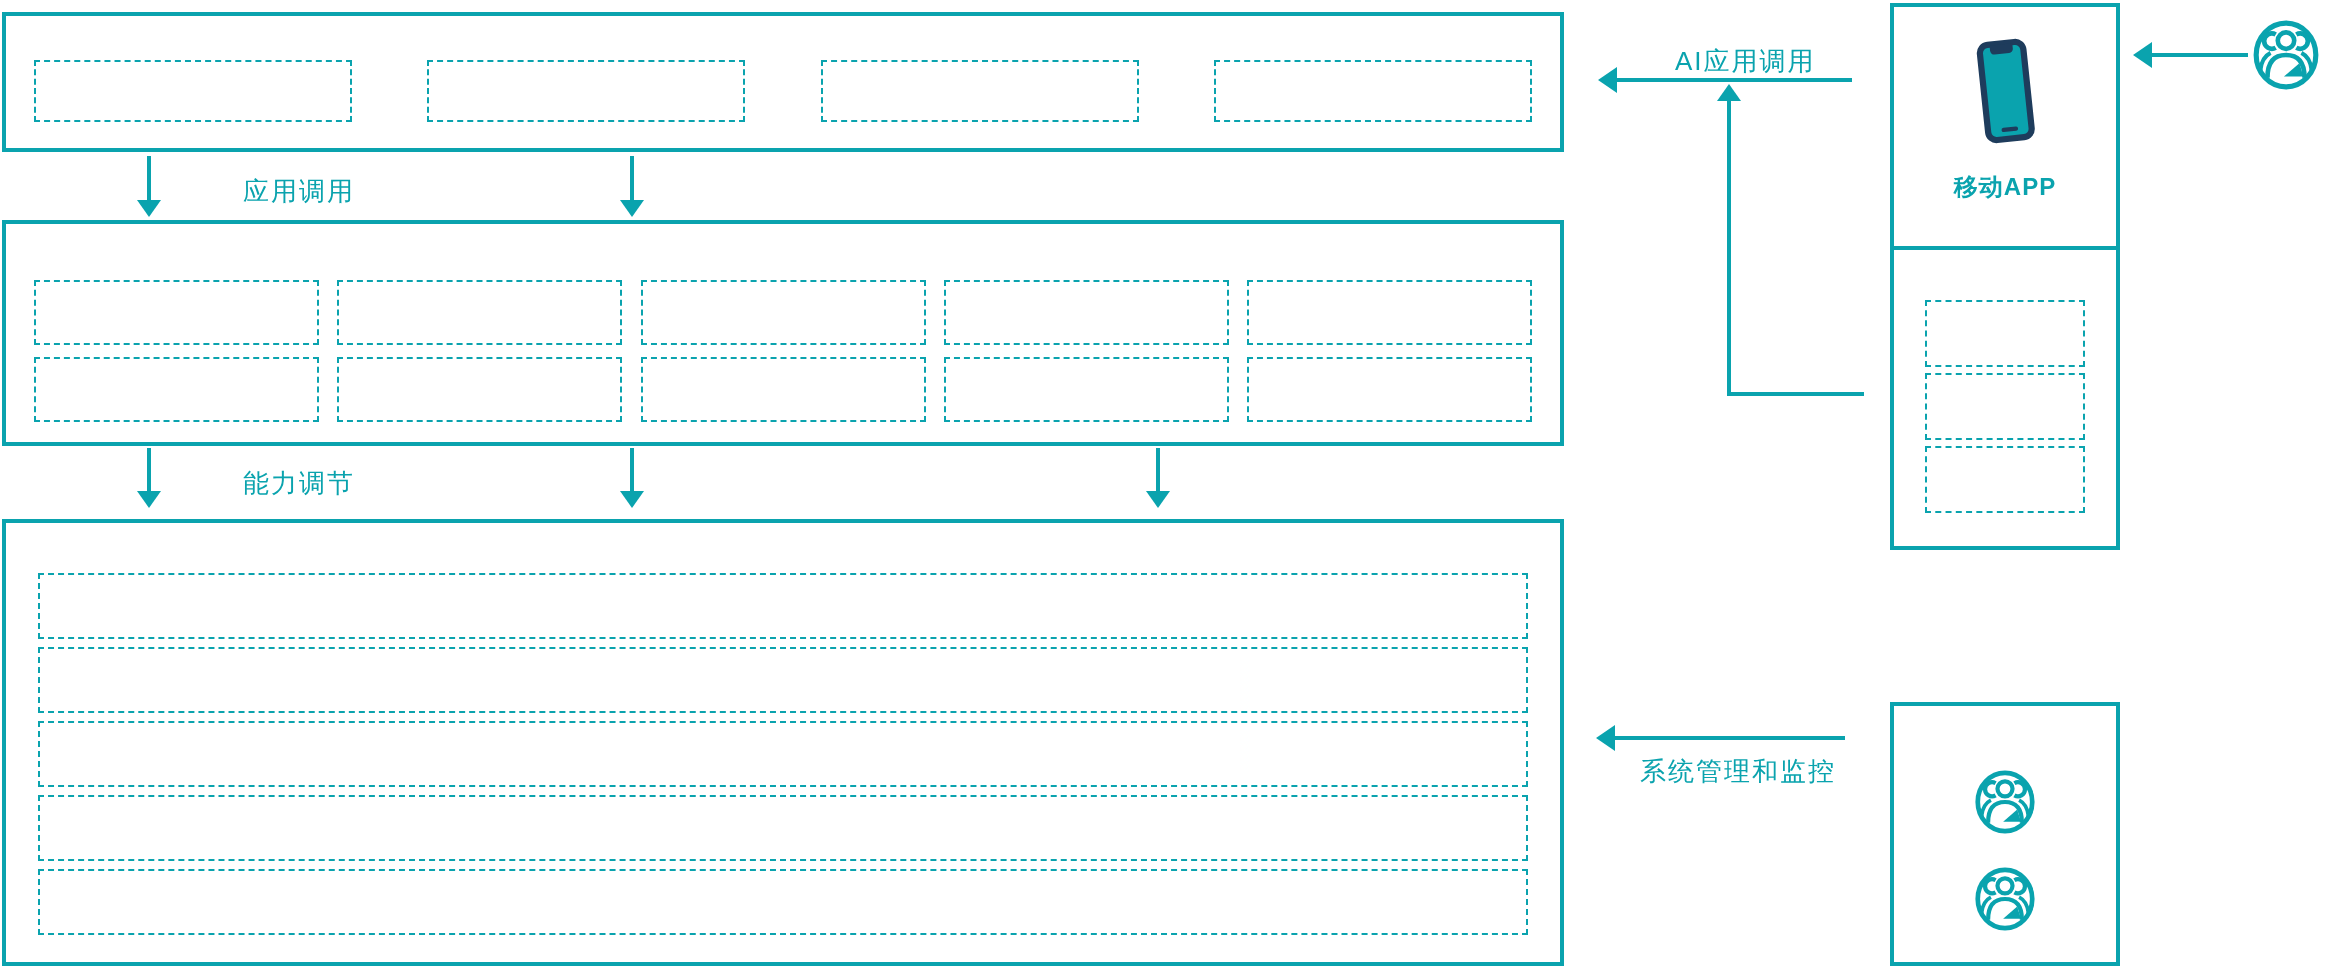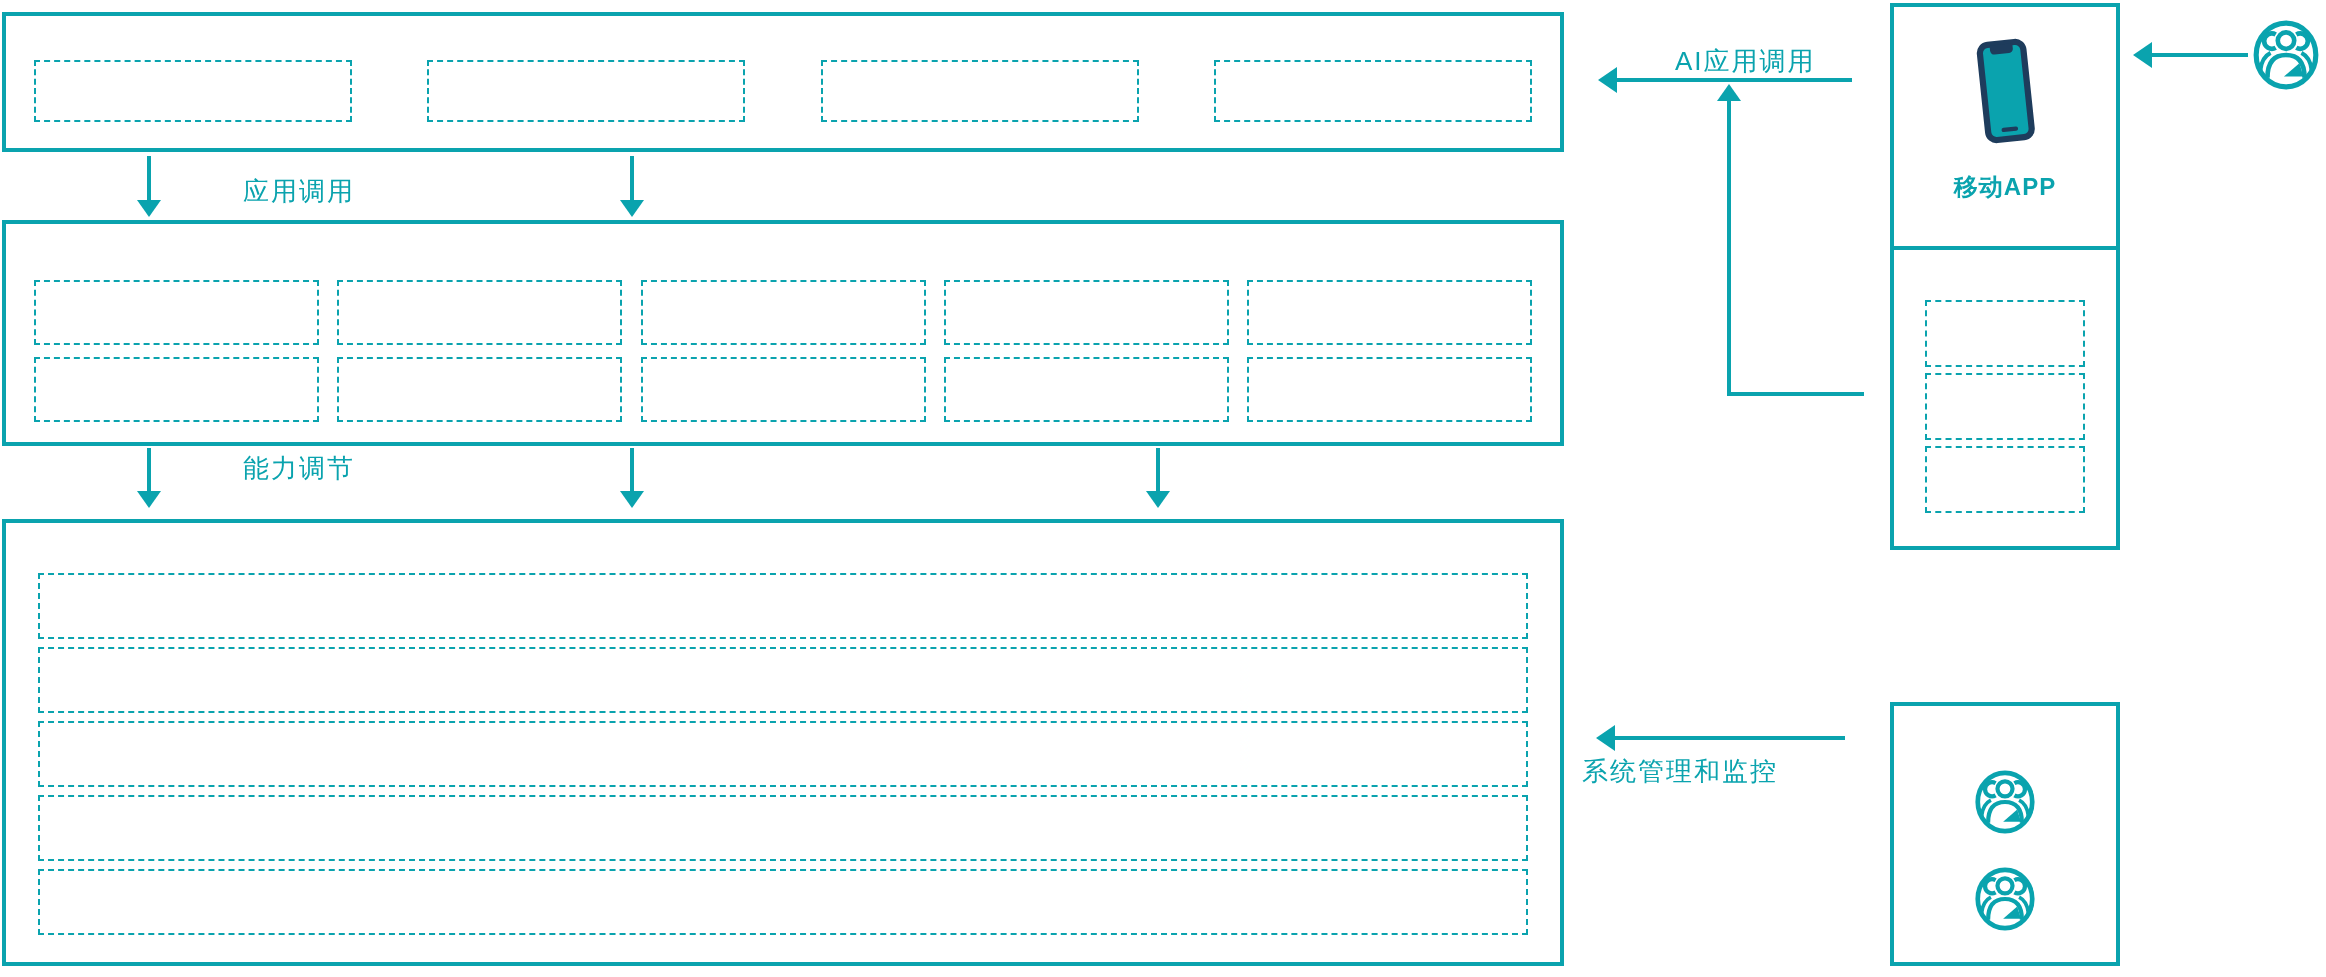--- a/index.html
+++ b/index.html
@@ -118,21 +118,21 @@
         </div>
     </div>
   </section>
 
   <div class="vline" style="left:147px;top:448px;height:45px"></div>
   <div class="tri tri-down" style="left:137px;top:491px"></div>
   <div class="vline" style="left:630px;top:448px;height:45px"></div>
   <div class="tri tri-down" style="left:620px;top:491px"></div>
   <div class="vline" style="left:1156px;top:448px;height:45px"></div>
   <div class="tri tri-down" style="left:1146px;top:491px"></div>
-  <div class="lbl" style="left:243px;top:451px">能力调节</div>
+  <div class="lbl" style="left:243px;top:466px">能力调节</div>
 
   <section class="solid-box layer-bottom">
     <div class="rows">
         <div class="ph"></div>
         <div class="ph"></div>
         <div class="ph"></div>
         <div class="ph"></div>
         <div class="ph"></div>
       </div>
   </section>
@@ -165,21 +165,21 @@
   <section class="solid-box service-box">
     <div class="rows">
         <div class="ph"></div>
         <div class="ph"></div>
         <div class="ph"></div>
       </div>
   </section>
 
   <div class="tri tri-left" style="left:1596px;top:725px"></div>
   <div class="hline" style="left:1615px;top:736px;width:230px"></div>
-  <div class="lbl" style="left:1582px;top:754px">系统管理和监控</div>
+  <div class="lbl" style="left:1640px;top:754px">系统管理和监控</div>
 
   <section class="solid-box admin-box">
     <div class="icon" style="left:80px;top:63px;color:var(--accent-teal)">
       <svg width="62" height="66" viewBox="0 0 66 70">
           <use href="#sym-group"></use>
         </svg>
     </div>
     <div class="icon" style="left:80px;top:160px;color:var(--accent-teal)">
       <svg width="62" height="66" viewBox="0 0 66 70">
           <use href="#sym-group"></use>

